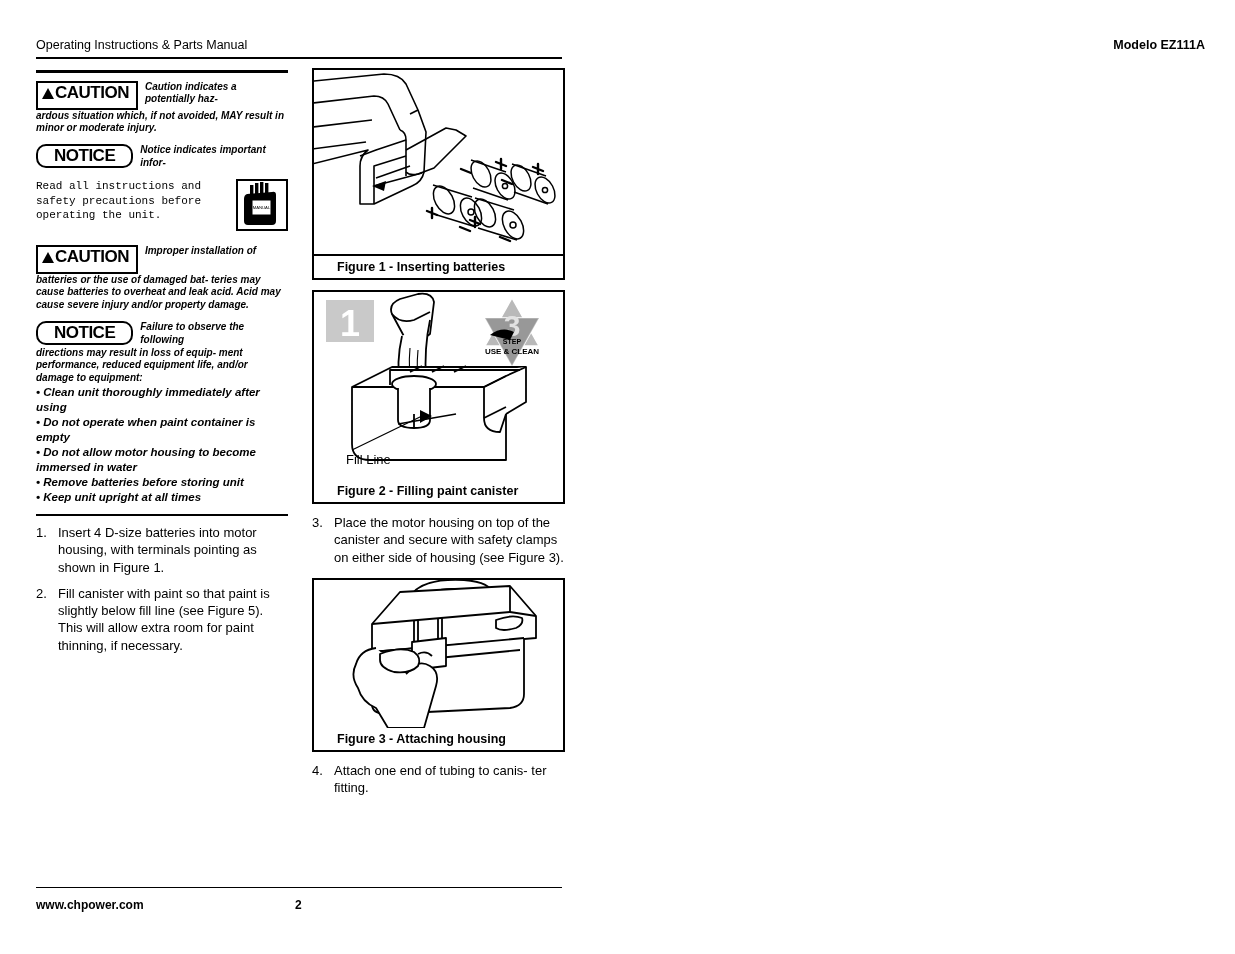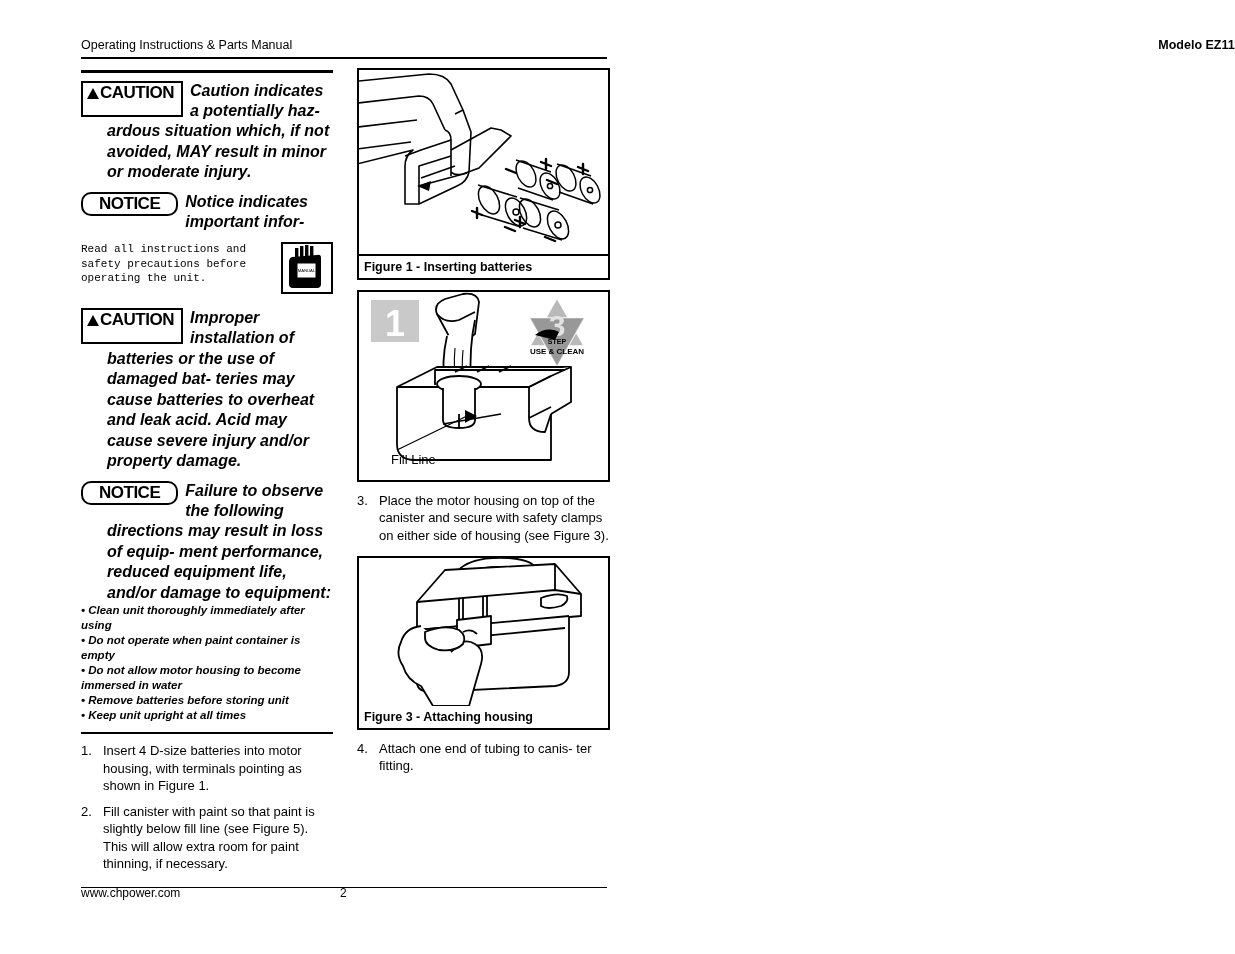--- a/index.html
+++ b/index.html
@@ -5,82 +5,81 @@
   * { box-sizing: border-box; }
   html, body { margin:0; padding:0; }
   body {
     width:1235px; height:954px;
     background:#ffffff;
     font-family:"Liberation Sans", sans-serif;
     color:#000;
     position:relative;
     overflow:hidden;
   }
-  .page { position:absolute; top:0;margin-left:45px; }
+  .page { position:absolute; top:0; }
   .page-left  { left:0;   width:600px; height:954px; }
   .page-right { left:635px; width:600px; height:954px;text-align:right; }
 
   
   .hdr { position:absolute; top:38px; font-size:12.5px; }
   .hdr-left  { left:36px; }
   .hdr-right { right:30px; font-weight:bold; font-size:12.5px; }
   .hdr-rule { position:absolute; height:2px; background:#000; top:57px; }
   .hdr-rule-left  { left:36px; width:526px; }
 
   
   .ftr-rule { position:absolute; height:1.5px; background:#000; bottom:66px; }
   .ftr-rule-left  { left:36px; width:526px; }
-  .ftr { position:absolute; bottom:54px; font-size:12px; font-weight:normal; }
+  .ftr { position:absolute; bottom:42px; font-size:12px; font-weight:bold; }
   .ftr-site { left:36px; }
   .ftr-pnum-left  { left:295px; }
 
   
   .col-left { position:absolute; left:36px; top:70px; width:252px; }
   h2.sect {
     font-size:22px; font-weight:bold; margin:0 0 3px 0;
     letter-spacing:-0.3px;
   }
   h2.sect .cont { font-size:14px; font-weight:bold; }
   .sect-rule { height:2.5px; background:#000; margin:0 0 8px 0; width:100%; }
 
   .alertblock { margin-bottom:9px; overflow:hidden; }
   .alertbox {
     border:2px solid #000; display:inline-block;
-    padding:1px 7px 13px 4px; float:left; margin-right:7px;
+    padding:1px 7px 6px 4px; float:left; margin-right:7px;
     background:#fff;
   }
   .alertbox.notice { padding:1px 16px;border-radius:10px; }
   .alertbox .lbl { font-size:17px; font-weight:bold; letter-spacing:-0.5px; line-height:1.05; }
   .warn-tri {
     display:inline-block; width:0; height:0; position:relative; top:1px;
     border-left:6px solid transparent; border-right:6px solid transparent;
     border-bottom:11px solid #000; margin-right:1px;
   }
   .alerttext {
-    font-size:16px; font-weight:bold; font-style:italic;
+    font-size:10px; font-weight:bold; font-style:italic;
     line-height:1.28;
-    padding-left:26px;
   }
   .alerttext p { margin:0; }
   .readbox { overflow:hidden; margin-bottom:14px; }
   .readbox .txt { float:left; width:175px; font-size:11px; line-height:1.35;font-family:Liberation Mono, monospace; }
   .glove-icon { float:right; width:52px; height:52px; border:2px solid #000; position:relative; background:#fff; }
 
   .bullets { font-size:11.5px; font-weight:bold; font-style:italic; line-height:1.3; margin:0; }
   .bullets p { margin:0; }
 
   ol.steps { margin:2px 0 0 0; padding:0; list-style:none; font-size:13px; line-height:1.33; }
   ol.steps li { display:flex; margin-bottom:9px; }
   ol.steps .num { width:22px; flex:none; }
   ol.steps .txt { flex:1; }
 
   
   .col-mid { position:absolute; left:312px; top:68px; width:253px; }
   .figbox { border:2px solid #000; margin-bottom:10px; background:#fff; position:relative; }
-  .figcap { font-size:12.5px; font-weight:bold; padding:4px 5px 4px 5px; }
+  .figcap { font-size:12.5px; font-weight:bold; padding:4px 5px 4px 23px; }
   .figart { position:relative; width:100%; background:#fff; }
   svg { display:block; }
 </style>
 </head>
 <body>
 
 <div class="page page-left">
   <div class="hdr hdr-left">Operating Instructions &amp; Parts Manual</div>
   <div class="hdr-rule hdr-rule-left"></div>
 
@@ -254,20 +253,21 @@
             <path d="M84 96 L84 128 Q84 136 100 136 Q116 136 116 128 L116 96"></path>
             <path d="M100 136 L100 122"></path>
           </g>
 
           <path d="M84 132 L142 122" stroke="#000" stroke-width="1.5" fill="none"></path>
           <path d="M38 158 L108 124" stroke="#000" stroke-width="1.2" fill="none"></path>
           <path d="M106 118 L118 124 L106 131 Z" fill="#000"></path>
           <text x="32" y="172" font-size="13" fill="#000" font-family="'Liberation Sans',sans-serif">Fill Line</text>
         </svg>
       </div>
+      <div class="figcap">Figure 2 - Filling paint canister</div>
     </div>
 
     <ol class="steps" style="margin-top:2px; margin-bottom:12px;">
       <li>
         <span class="num">3.</span>
         <span class="txt">Place the motor housing on top of the canister and secure with safety clamps on either side of housing (see Figure 3).</span>
       </li>
     </ol>
 
     <div class="figbox">

